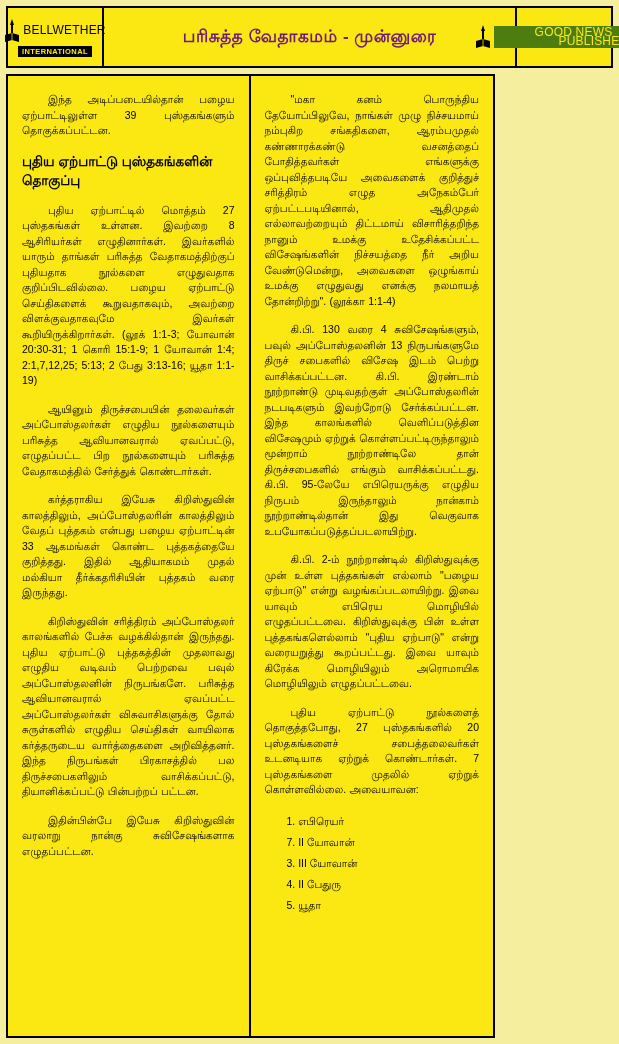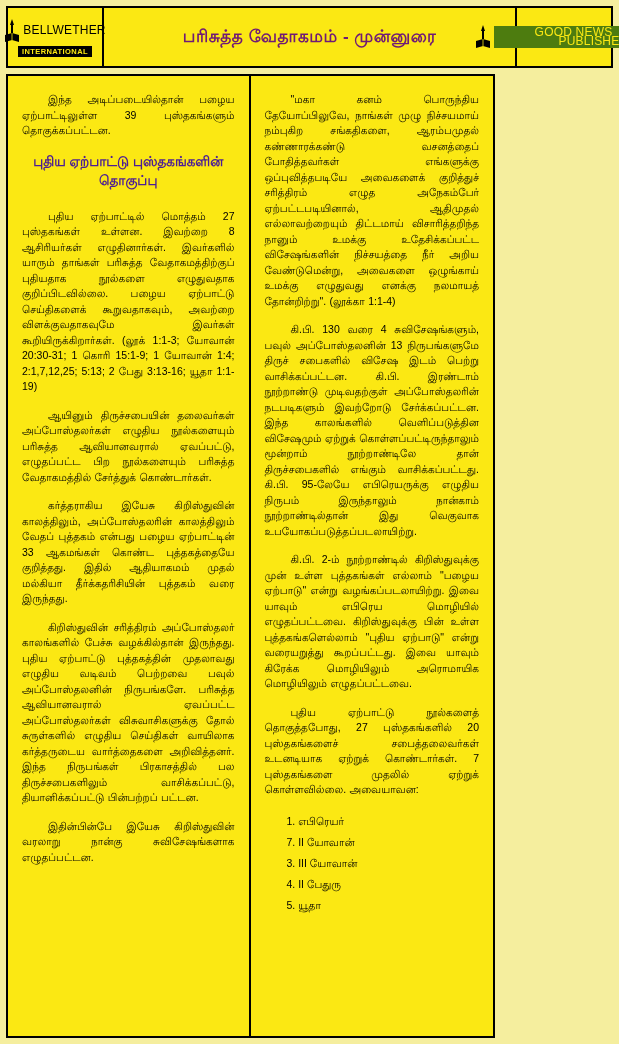--- a/index.html
+++ b/index.html
@@ -102,23 +102,23 @@
     text-align: justify;
     text-align-last: left;
     text-indent: 26px;
     margin: 0 0 13px 0;
     word-spacing: 0.5px;
   }
   .subhead {
     font-size: 13.5px;
     font-weight: bold;
     line-height: 19px;
-    color: #4c1d95;
-    margin: 4px 0 19px 0;
-    text-align: center;
+    color: #000000;
+    margin: 4px 0 13px 0;
+    text-align: left;
   }
   .list {
     margin: 4px 0 0 0;
     padding: 0;
     list-style: none;
   }
   .list li {
     font-size: 10.5px;
     line-height: 21px;
     color: #000;

